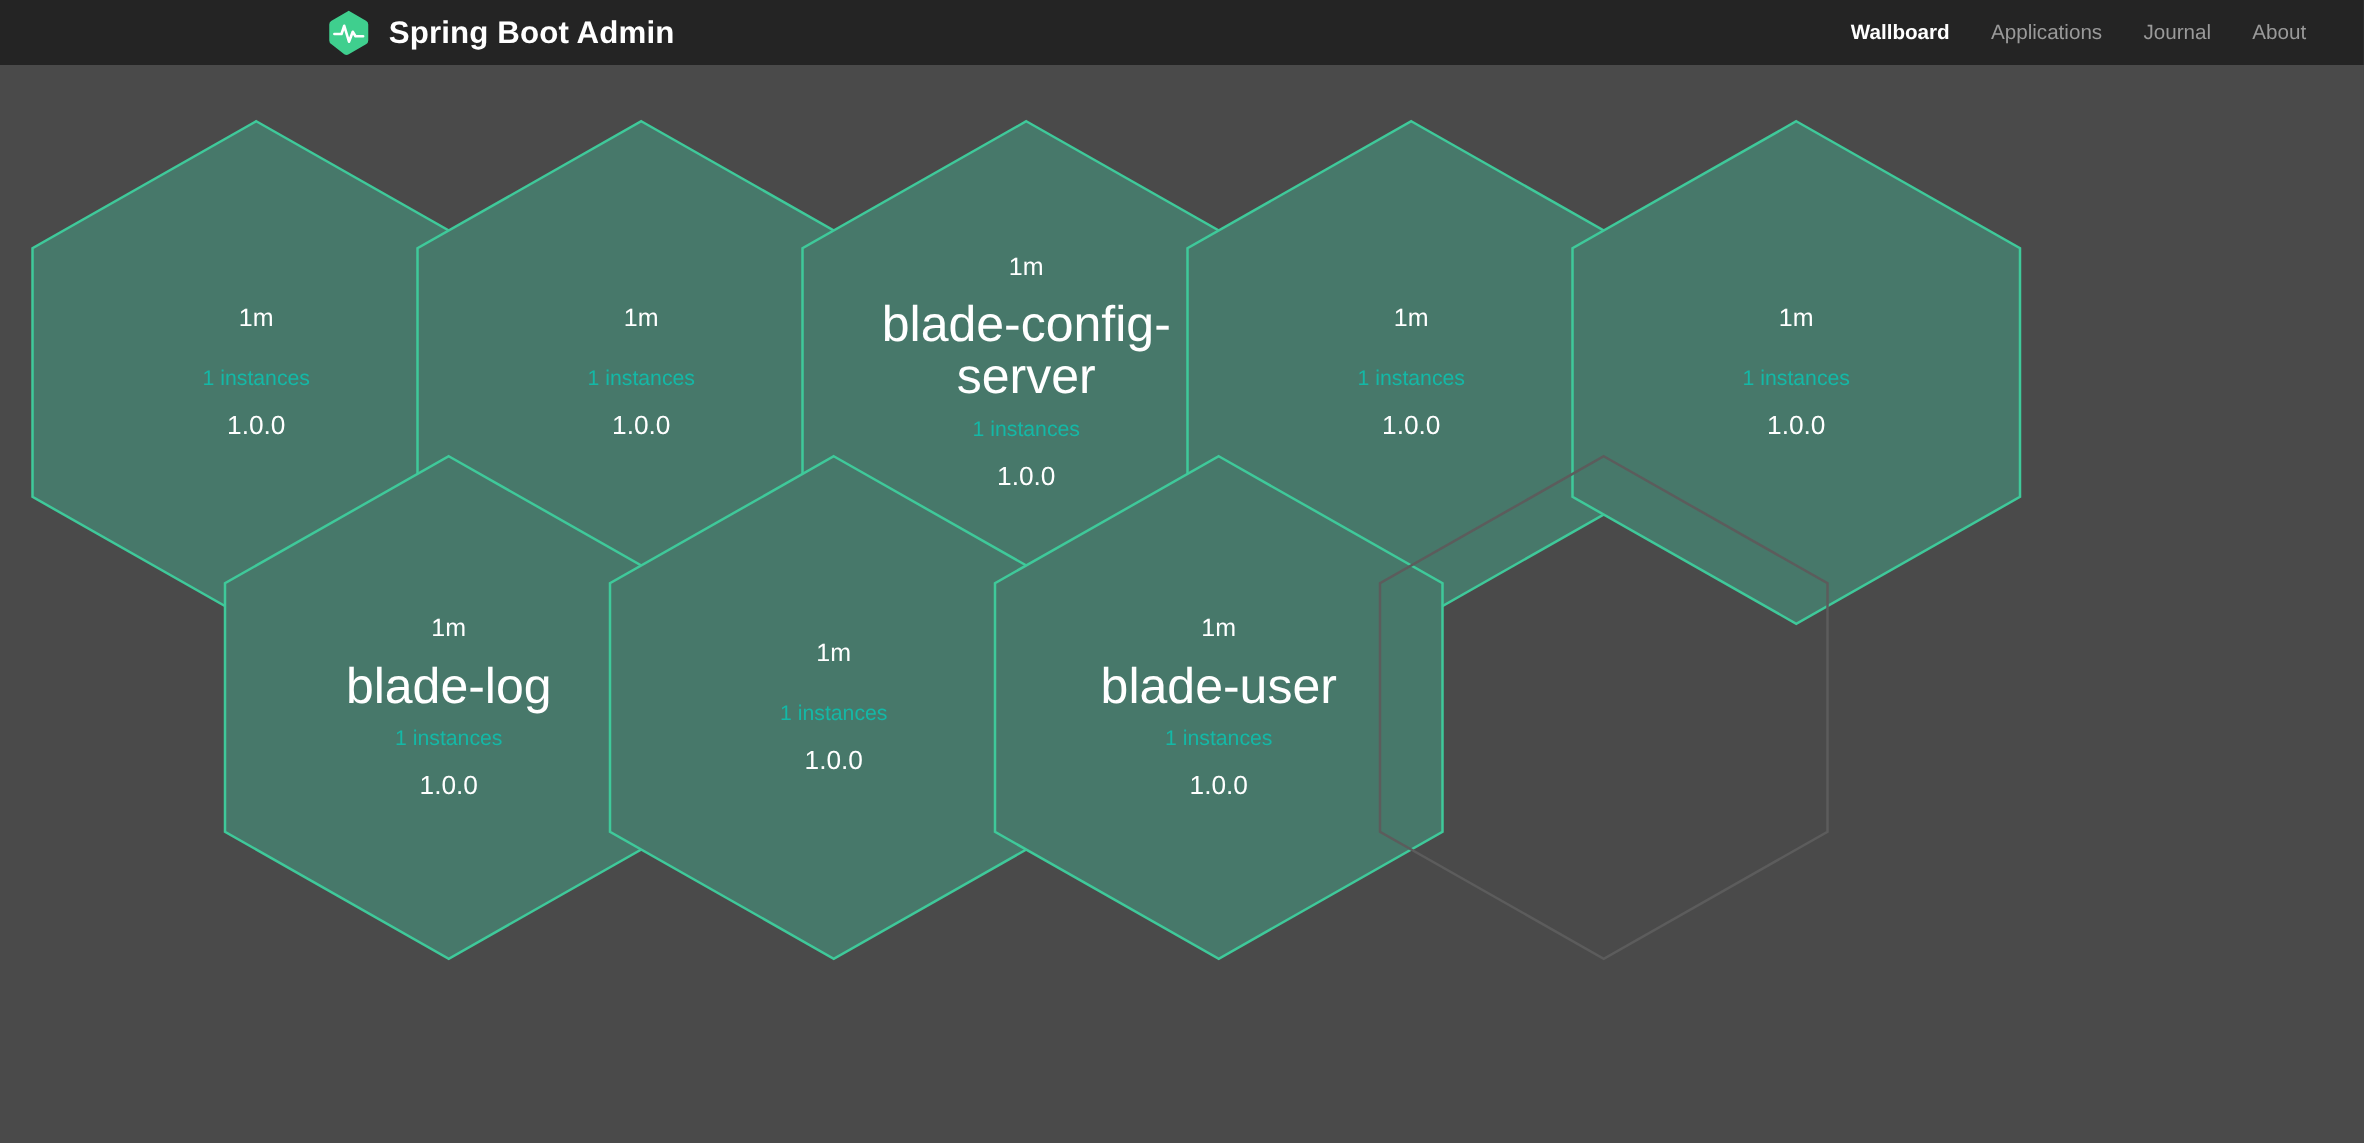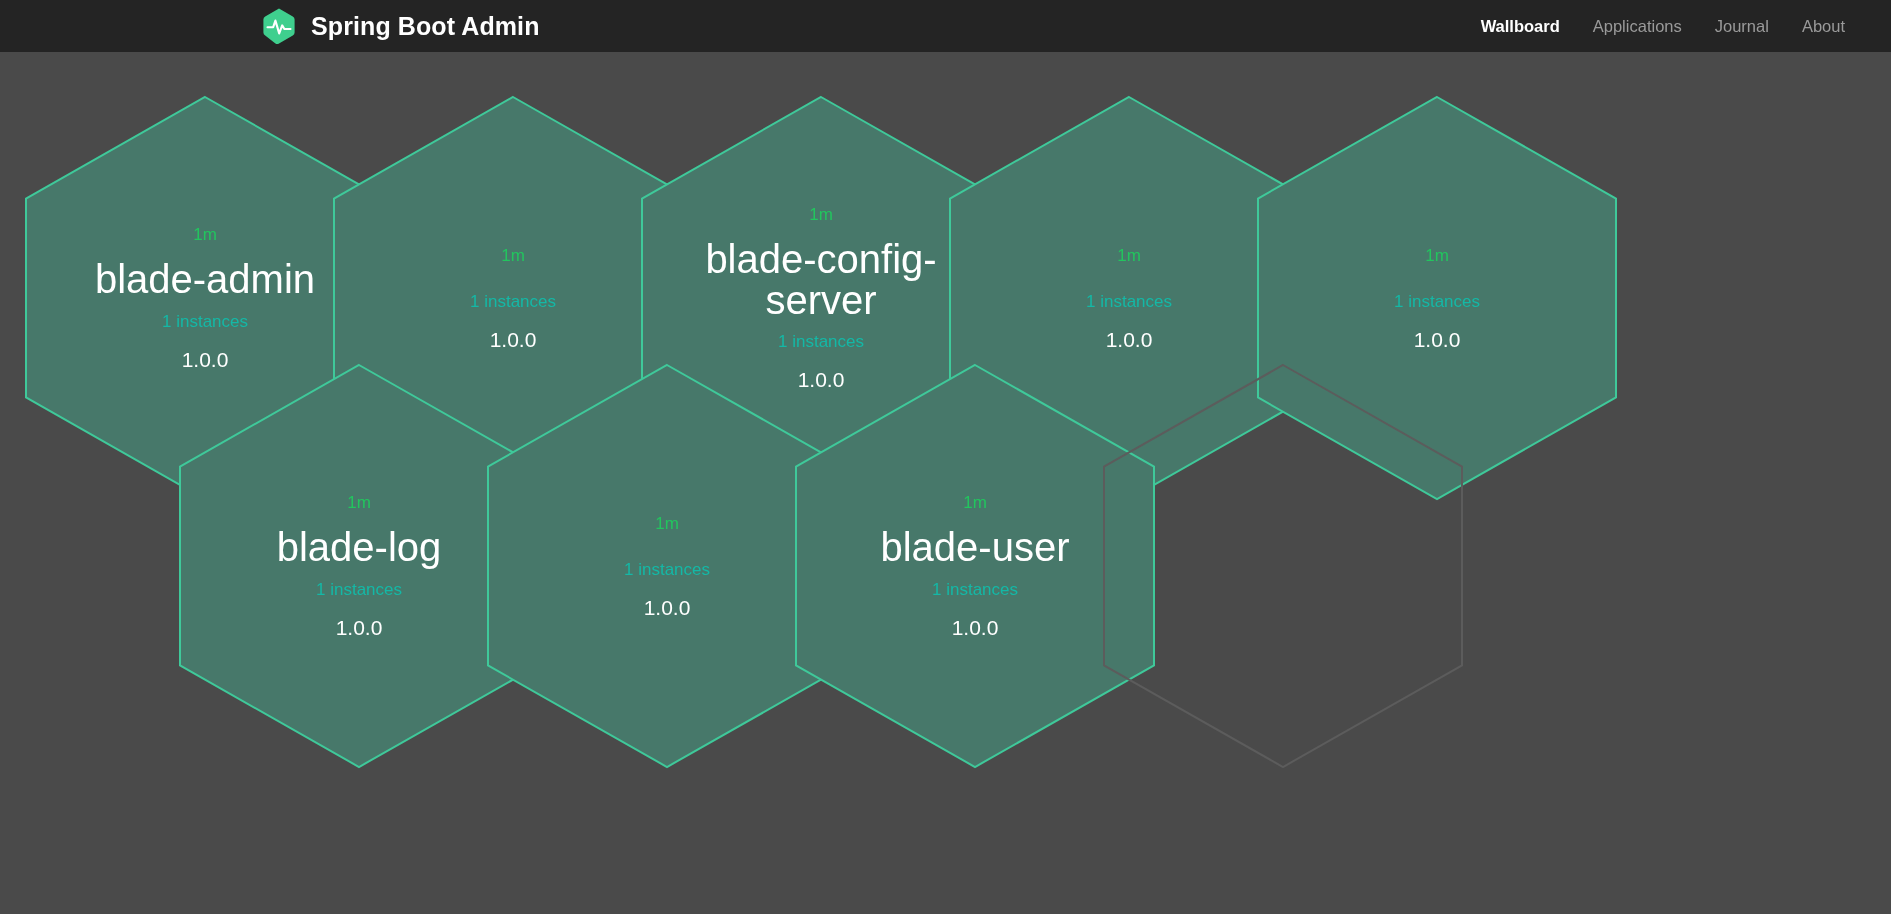--- a/index.html
+++ b/index.html
@@ -104,22 +104,22 @@
     display: flex;
     flex-direction: column;
     align-items: center;
     justify-content: center;
     padding: 0 42px;
     text-align: center;
     pointer-events: none;
   }
 
   .hex-uptime {
-    font-size: 17px;
-    color: #22c55e;
+    font-size: 20px;
+    color: #ffffff;
     line-height: 1;
     margin-bottom: 16px;
   }
 
   .hex-name {
     font-size: 40px;
     color: #ffffff;
     line-height: 1.02;
     font-weight: 400;
     word-break: break-word;
@@ -164,21 +164,20 @@
 
 </div>
 
 <div id="wallboard">
     <div class="hex" title="blade-admin" style="left: 24px; top: 43px;">
       <svg viewBox="0 0 362 406" preserveAspectRatio="none">
         <polygon class="hex-body" points="181,2 360,103.53 360,302.46999999999997 181,404 2,302.46999999999997 2,103.53"></polygon>
       </svg>
       <div class="hex-content">
         <div class="hex-uptime">1m</div>
-        <div class="hex-name">blade-admin</div>
         <div class="hex-instances">1 instances</div>
         <div class="hex-version">1.0.0</div>
       </div>
     </div>
     <div class="hex" title="blade-auth" style="left: 332px; top: 43px;">
       <svg viewBox="0 0 362 406" preserveAspectRatio="none">
         <polygon class="hex-body" points="181,2 360,103.53 360,302.46999999999997 181,404 2,302.46999999999997 2,103.53"></polygon>
       </svg>
       <div class="hex-content">
         <div class="hex-uptime">1m</div>

